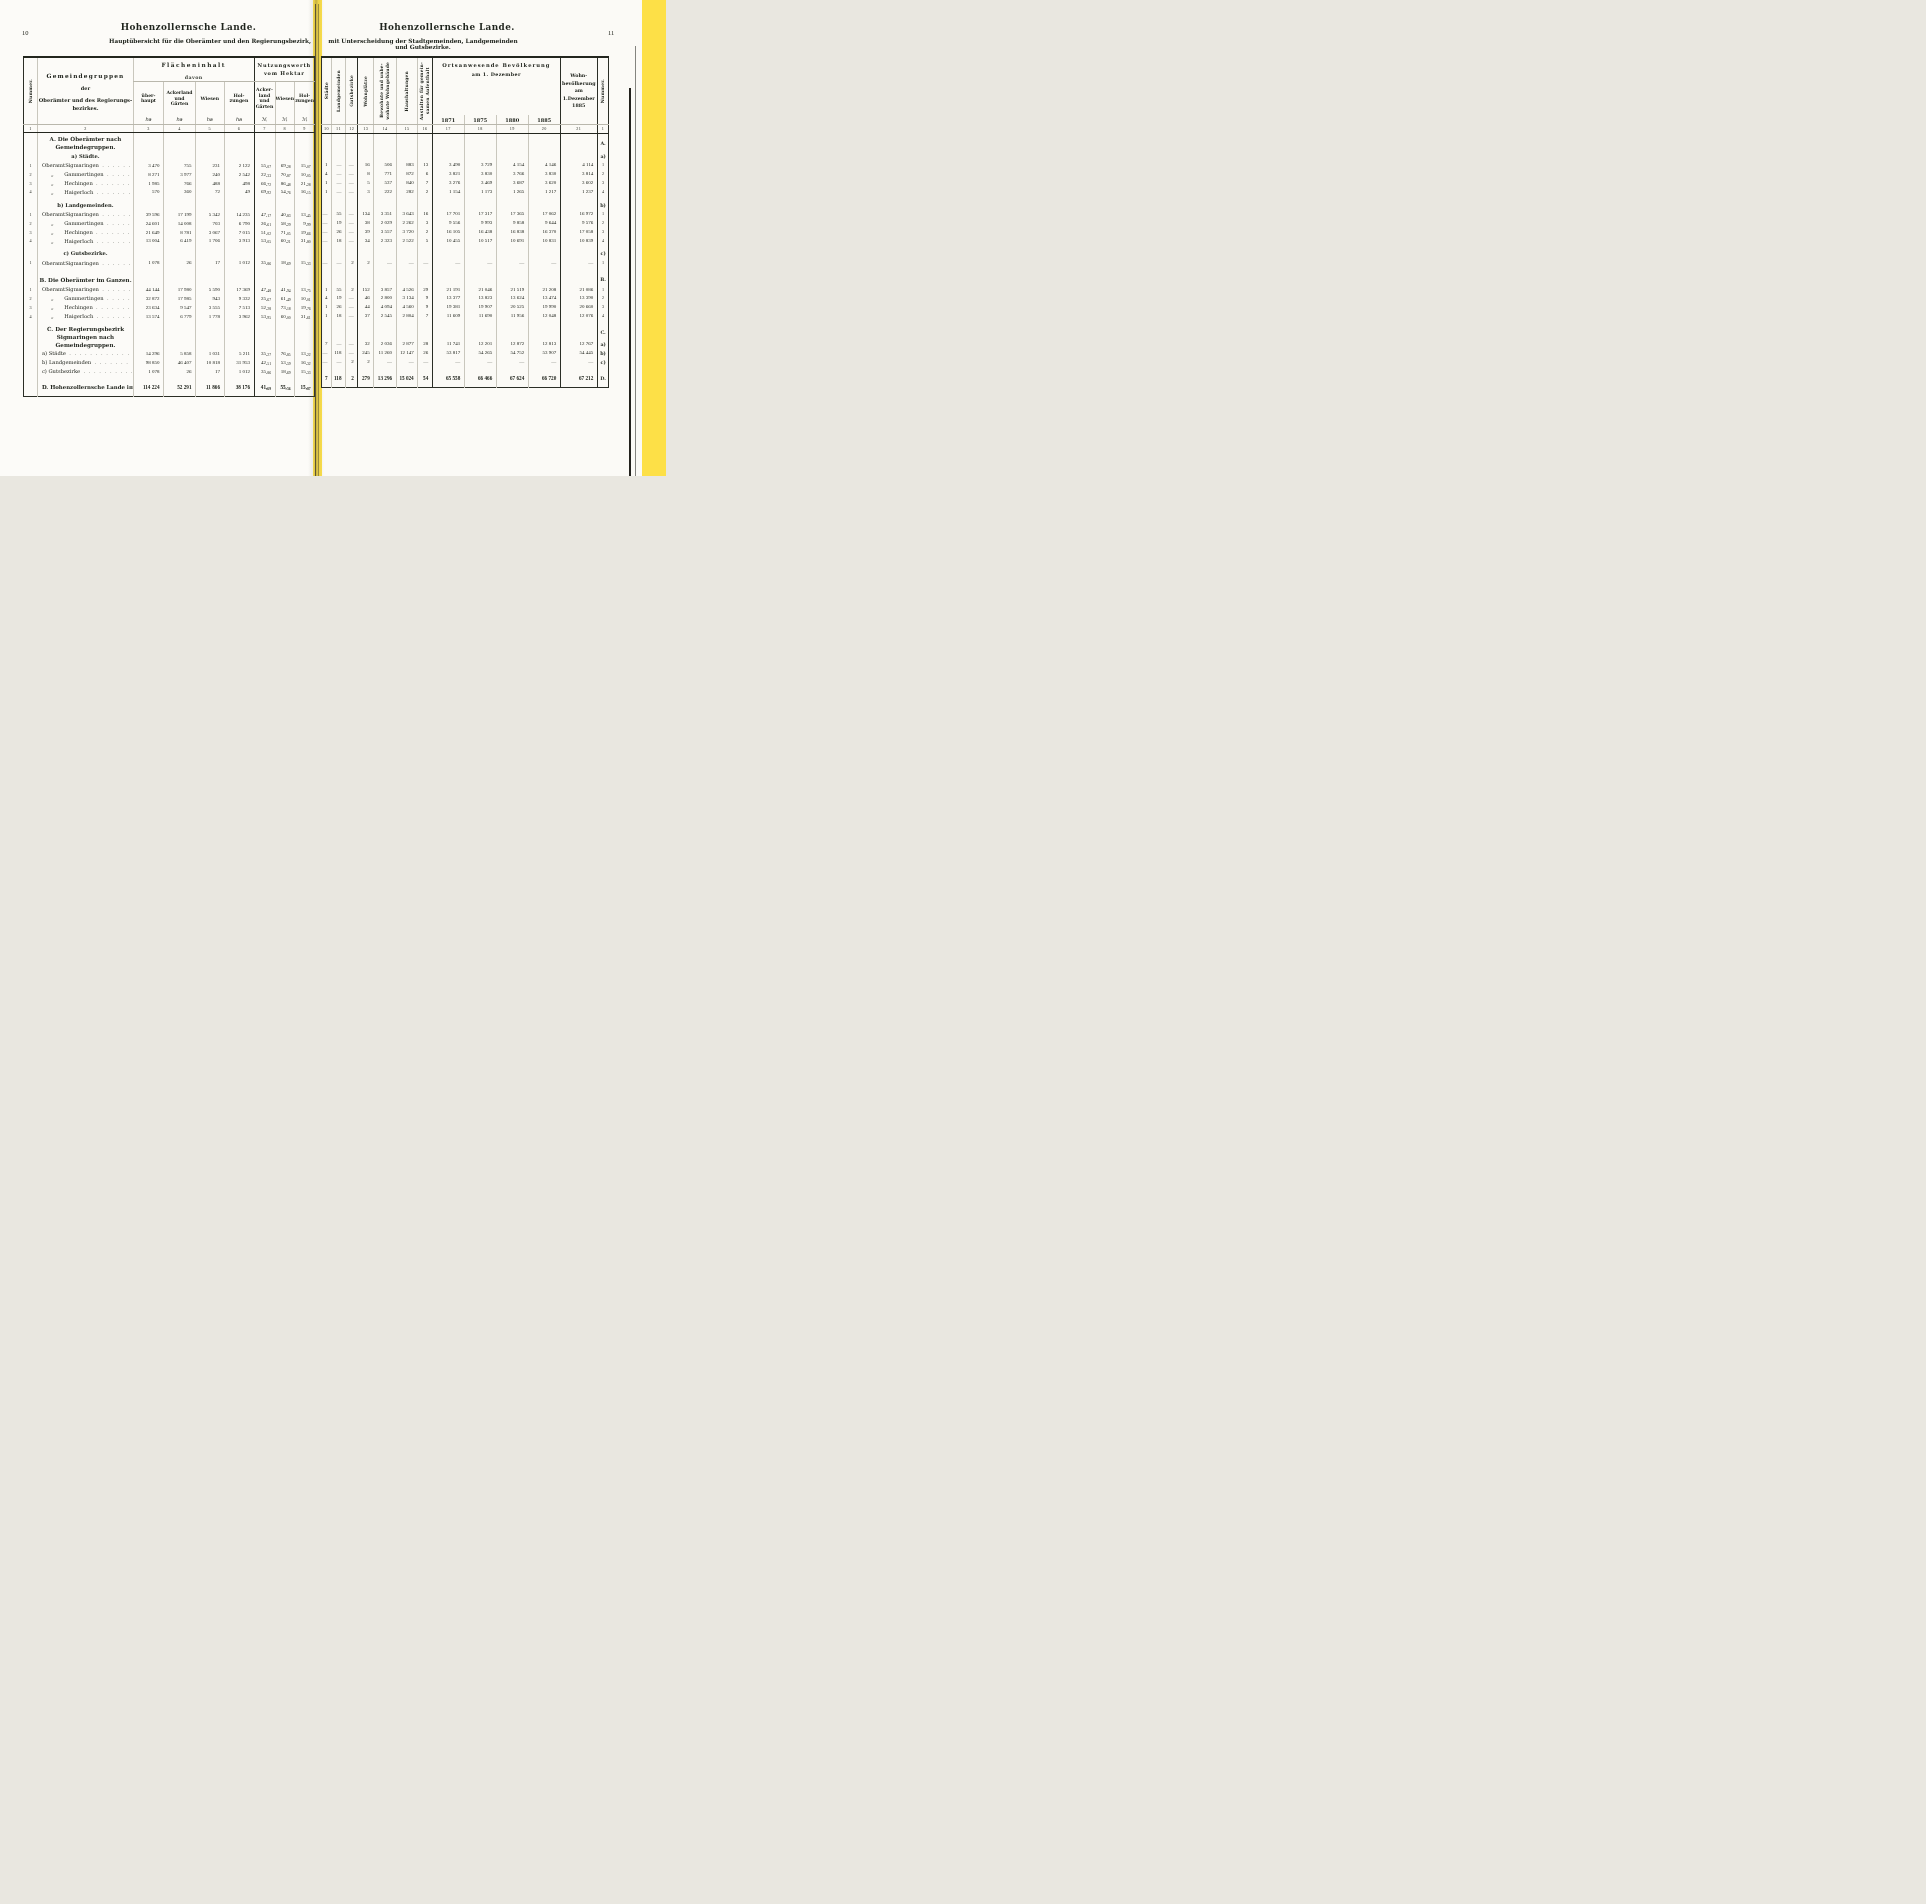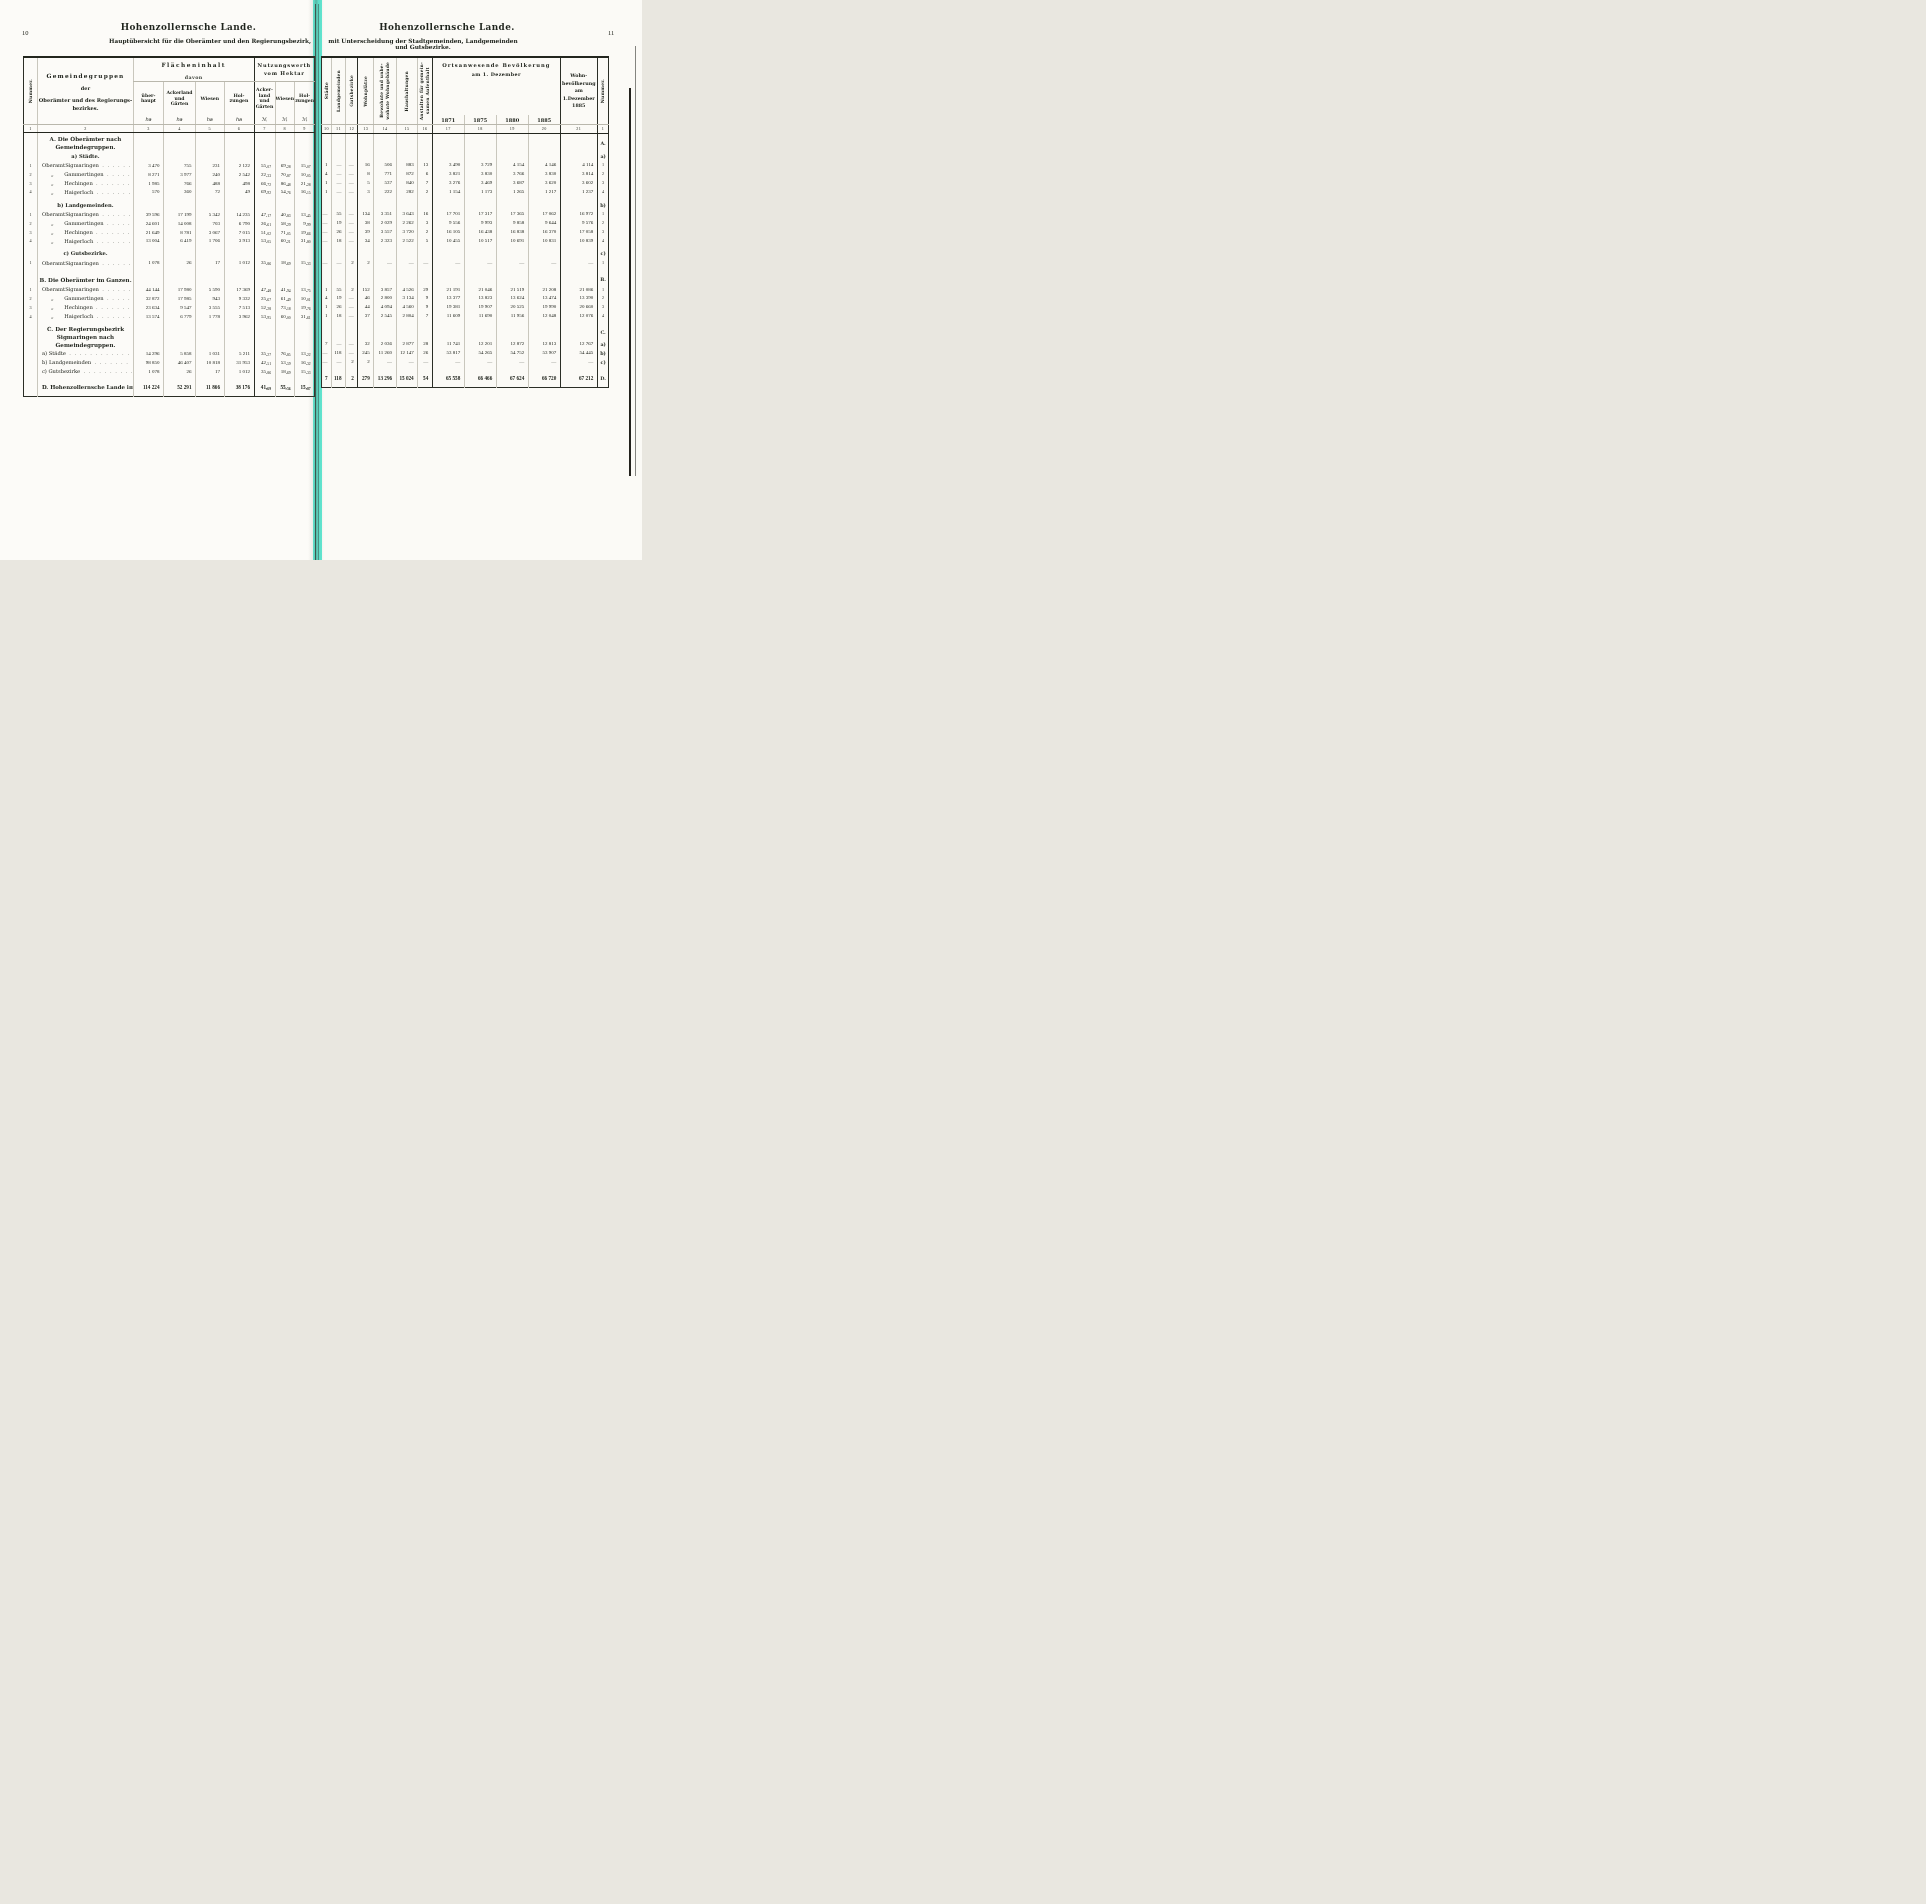--- a/index.html
+++ b/index.html
@@ -1,17 +1,17 @@
 <!DOCTYPE html>
 <html style="font-size:6.2px"><head>
 <meta charset="utf-8">
 <style>
   html,body{margin:0;padding:0;}
   body{font-family:"Liberation Serif", serif; background:#e9e7e0;}
-  .scan{position:relative; width:642px; height:560px; background:#5eead4; overflow:hidden;}
+  .scan{position:relative; width:642px; height:476px; background:#fde047; overflow:hidden;padding-left:24px;}
   .page{position:absolute; top:0; height:100%; background:#fcfbf8;}
   .page-left{left:0; width:313px;}
   .page-right{left:322px; width:320px; background:#fbfaf6;}
   .gutter{position:absolute; left:308px; top:0; width:16px; height:100%;
     background:linear-gradient(90deg, rgba(120,116,104,0) 0%, rgba(120,116,104,.14) 38%, rgba(60,58,50,.30) 50%, rgba(120,116,104,.12) 66%, rgba(120,116,104,0) 100%);}
   .gutter-line{position:absolute; top:3.9px; bottom:0; width:0.8px; background:#35342e; opacity:.75;}
   .edge-line{position:absolute; background:#23221d;}
   .pagenum{position:absolute; top:28.5px; font-size:6.5px; color:#24271f;}
   .title{position:absolute; top:21.6px; text-align:center; font-family:"DejaVu Serif", serif;
     font-weight:700; font-size:8.9px; letter-spacing:0.4px; color:#1f241d;}

